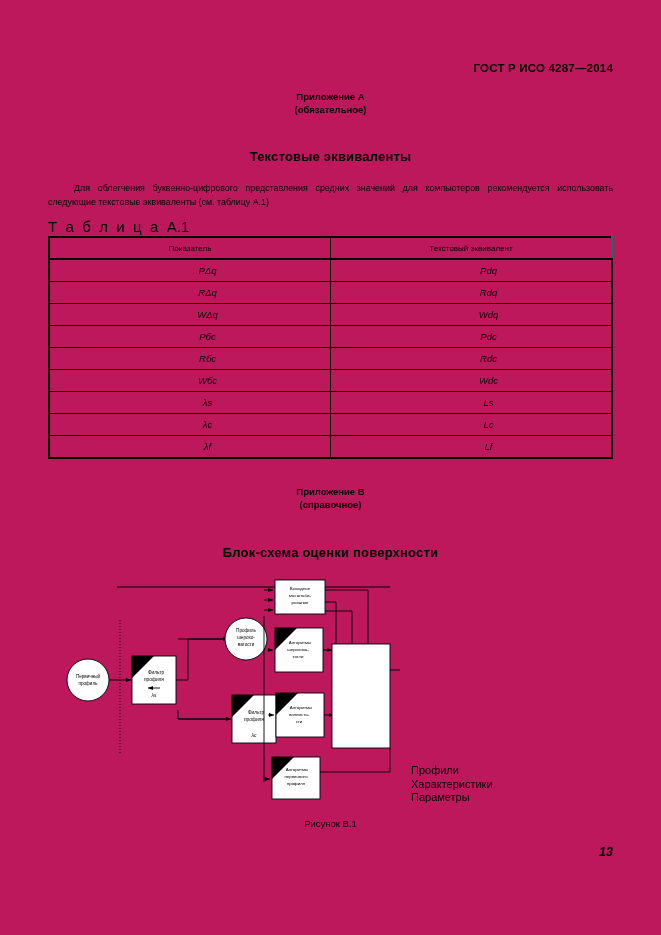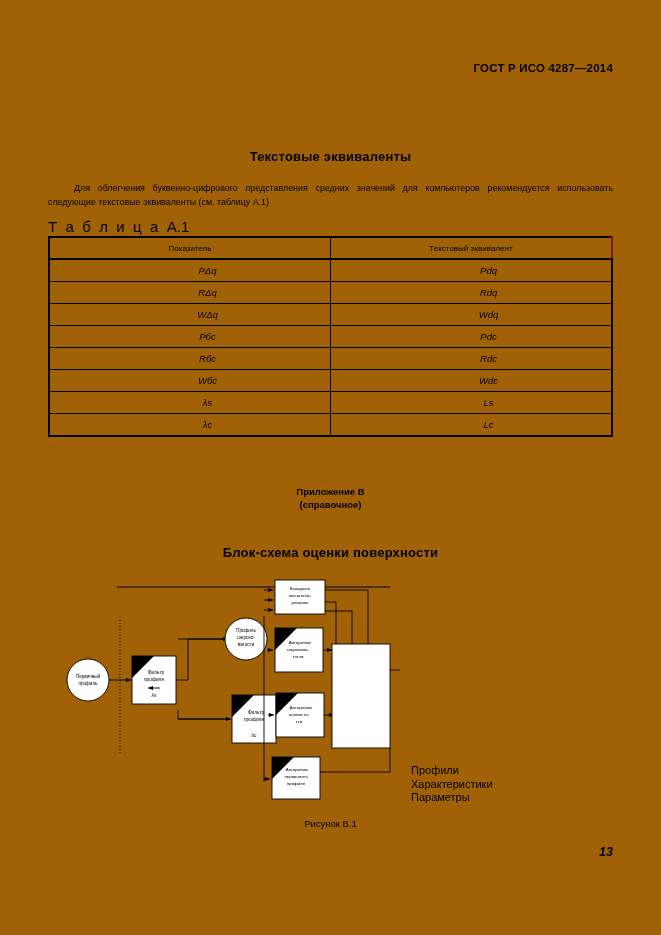--- a/index.html
+++ b/index.html
@@ -10,21 +10,21 @@
   }
   body {
     font-family: "Liberation Sans", sans-serif;
     color: #000000;
   }
   .page {
     position: relative;
     width: 661px;
     height: 935px;
     margin: 0 auto;
-    background: #a16207;
+    background: #be185d;
     overflow: hidden;
   }
 
   
   .doc-header {
     position: absolute;
     top: 62px;
     right: 48px;
     font-size: 11.5px;
     font-weight: bold;
@@ -104,21 +104,21 @@
   }
   table.a1 th {
     font-size: 8px;
     height: 18px;
     border-bottom: 2px solid #000;
   }
   table.a1 tr:first-child th { border-top: 2px solid #000; }
   table.a1 tr:last-child td { border-bottom: 2px solid #000; }
   table.a1 td { font-style: italic; padding-left: 36px; }
   table.a1 .colhdr-left { border-left: 2px solid #000; }
-  table.a1 .colhdr-right { border-right: 2px solid #7f1d1d; }
+  table.a1 .colhdr-right { border-right: 2px solid #0f766e; }
   table.a1 td.c-left { border-left: 2px solid #000; }
   table.a1 td.c-right { border-right: 2px solid #000; }
 
   
   .diagram {
     position: absolute;
     left: 60px;
     top: 570px;
     width: 560px;
     height: 250px;
@@ -151,20 +151,24 @@
     font-style: italic;
   }
 </style>
 </head>
 <body>
 
 <div class="page">
 
   <div class="doc-header">ГОСТ Р ИСО 4287—2014</div>
 
+  <div class="annex-block annex-a">
+    <div>Приложение А</div>
+    <div class="line2">(обязательное)</div>
+  </div>
 
   <div class="section-title title-a">Текстовые эквиваленты</div>
 
   <div class="para">
     <span class="indent"></span><span>Для облегчения буквенно-цифрового представления средних значений для компьютеров рекомендуется использовать следующие текстовые эквиваленты (см. таблицу А.1)</span>
   </div>
 
   <div class="table-caption">
     <span>Т а б л и ц а</span>
     <span class="num">А.1</span>
@@ -203,20 +207,24 @@
           <td class="c-left">Wбc</td>
           <td class="c-right">Wdc</td>
         </tr>
         <tr>
           <td class="c-left">λs</td>
           <td class="c-right">Ls</td>
         </tr>
         <tr>
           <td class="c-left">λc</td>
           <td class="c-right">Lc</td>
+        </tr>
+        <tr>
+          <td class="c-left">λf</td>
+          <td class="c-right">Lf</td>
         </tr>
       </tbody>
     </table>
   </div>
 
   <div class="annex-block annex-b">
     <div>Приложение В</div>
     <div class="line2">(справочное)</div>
   </div>
 

